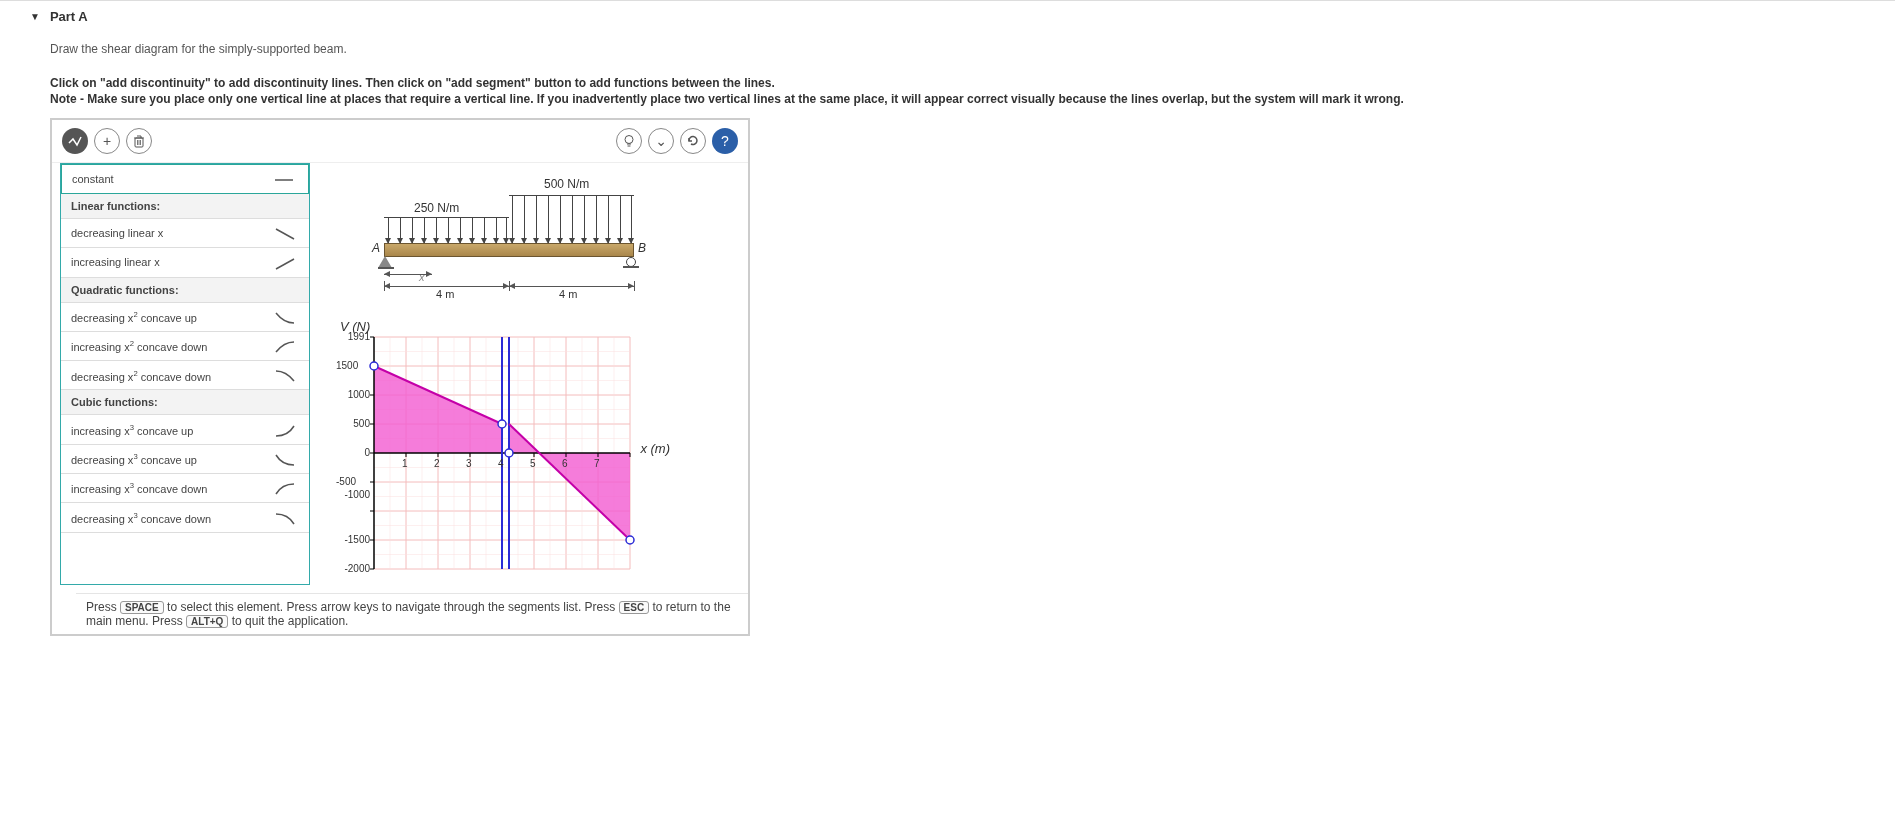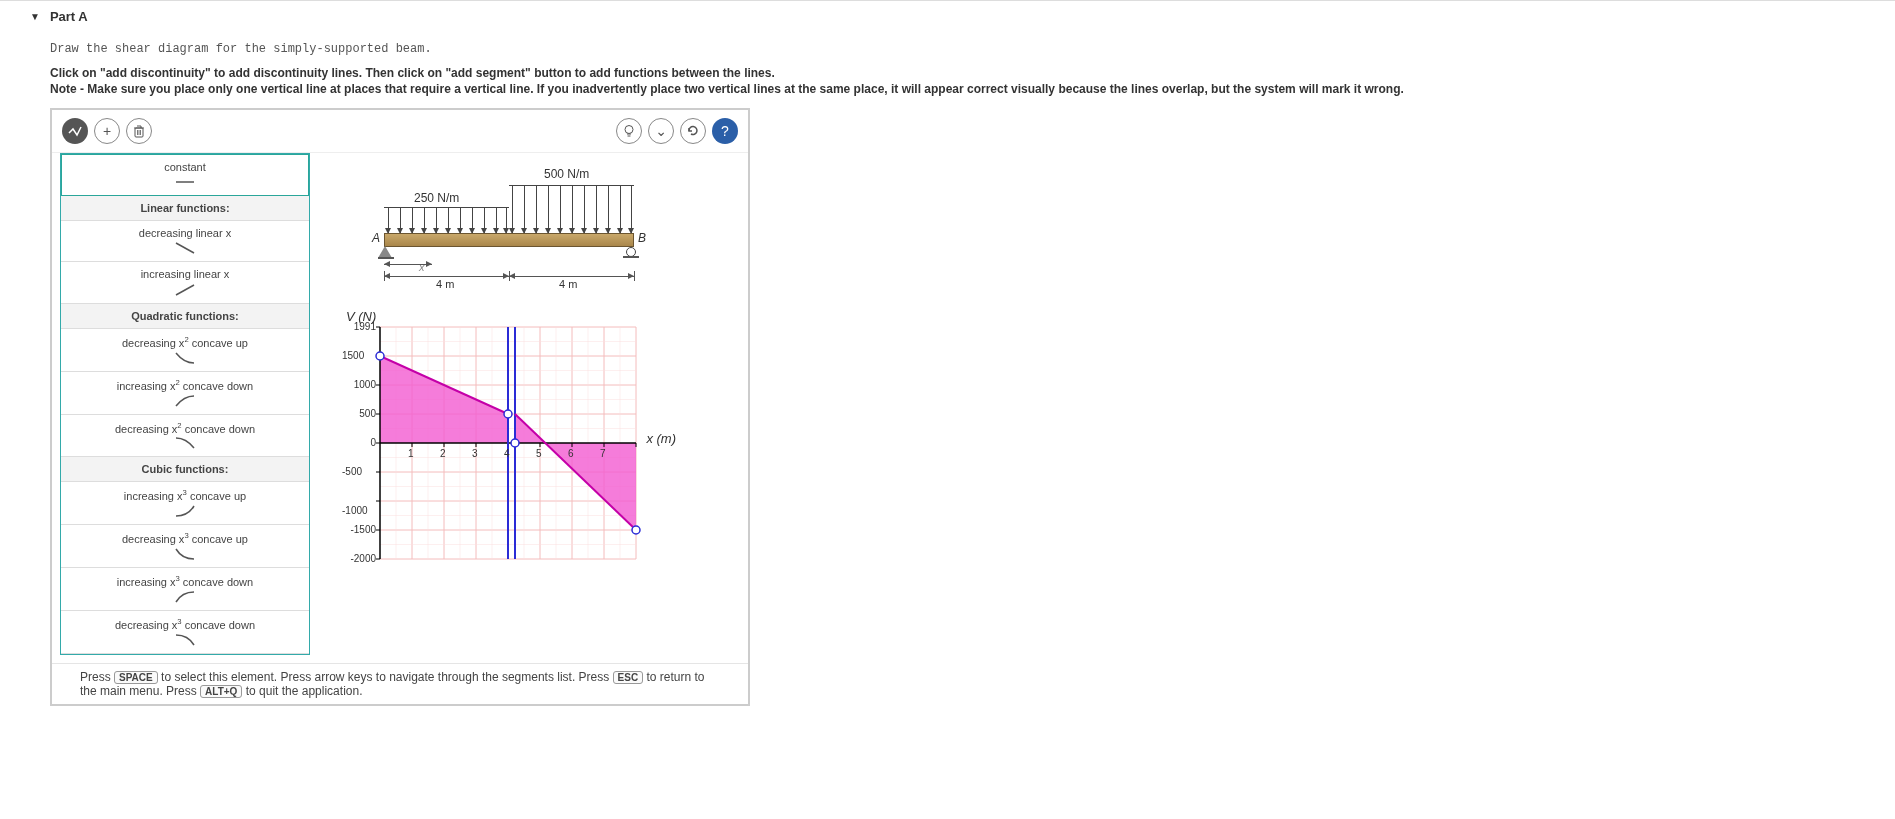--- a/index.html
+++ b/index.html
@@ -1,41 +1,41 @@
 <!DOCTYPE html>
 <html><head>
 <meta charset="utf-8">
 <style>
   * { box-sizing: border-box; margin: 0; padding: 0; font-family: Arial, Helvetica, sans-serif; }
   body { background: #fff; font-size: 12px; color: #333; padding: 0; }
   .outer { border-top: 1px solid #ddd; }
   .part-header { display: flex; align-items: center; padding: 8px 20px 8px 30px; font-weight: bold; color: #333; font-size: 13px; }
   .part-header .tri { margin-right: 10px; color: #333; font-size: 10px; }
   .content { padding: 10px 40px 10px 50px; }
-  .prompt { color: #555; font-size: 12px; margin-bottom: 10px; font-family: Liberation Mono, monospace; }
+  .prompt { color: #555; font-size: 12px; margin-bottom: 20px; }
   .instr { color: #333; font-size: 12px; margin-bottom: 2px; }
   .instr b { font-weight: bold; }
   .widget { border: 2px solid #ccc; width: 700px; margin-top: 12px; background: #fff; position: relative; }
   .toolbar { background: #fff; padding: 8px 10px; display: flex; align-items: center; gap: 6px; border-bottom: 1px solid #eee; }
   .tbtn { width: 26px; height: 26px; border-radius: 50%; display: flex; align-items: center; justify-content: center; cursor: pointer; font-size: 14px; }
   .tbtn.dark { background: #555; color: #fff; }
   .tbtn.light { background: #fff; color: #555; border: 1px solid #888; }
   .tbtn.blue { background: #2b5fa8; color: #fff; }
   .spacer { flex: 1; }
   .workarea { display: flex; }
   .menu { width: 250px; border: 1px solid #3aa; background: #fff; margin: 0 8px 8px 8px; position: relative; }
-  .menu-item { display: flex; align-items: center; justify-content: space-between; padding: 6px 10px; border-bottom: 1px solid #ddd; font-size: 11px; color: #444; cursor: pointer; flex-direction: column; }
+  .menu-item { display: flex; align-items: center; justify-content: space-between; padding: 6px 10px; border-bottom: 1px solid #ddd; font-size: 11px; color: #444; cursor: pointer; }
   .menu-item.active { border: 1px solid #2aa69a; background: #fff; }
   .menu-item.header { background: #f3f3f3; font-weight: bold; cursor: default; }
   .menu-item .glyph { width: 28px; text-align: center; color: #555; font-size: 14px; }
   .menu-item .glyph svg { vertical-align: middle; }
   .canvas { flex: 1; padding: 4px 10px 10px 6px; }
   .beam-fig { width: 300px; height: 140px; position: relative; margin: 6px 0 10px 30px; font-family: 'Times New Roman', serif; }
-  .graph { width: 330px; height: 260px; position: relative; margin-left: 16px; font-family: 'Times New Roman', serif; }
-  .hint { padding: 6px 28px; font-size: 12px; color: #444; border-top: 1px solid #e5e5e5; }
+  .graph { width: 330px; height: 260px; position: relative; margin-left: 10px; font-family: 'Times New Roman', serif; }
+  .hint { padding: 6px 10px; font-size: 12px; color: #444; border-top: 1px solid #e5e5e5; margin-left: 24px; }
   .key { border: 1px solid #999; border-radius: 3px; padding: 0 4px; font-size: 10px; background: #fafafa; font-weight: bold; }
   sup { font-size: 0.7em; }
   .beam-bar { position:absolute; left:30px; top:70px; width:250px; height:14px; background: linear-gradient(#c9a86a,#a9864a); border:1px solid #6b5530; }
   .sup-left { position:absolute; left:24px; top:83px; width:16px; height:14px; }
   .sup-right { position:absolute; left:272px; top:84px; }
   .tri-sup { width:0; height:0; border-left:7px solid transparent; border-right:7px solid transparent; border-bottom:12px solid #888; }
   .circle-sup { width:10px; height:10px; border:1px solid #444; border-radius:50%; background:#fff; }
   .arrow-down { width:1px; background:#444; position:absolute; }
   .arrow-down::after { content:''; position:absolute; bottom:-1px; left:-3px; width:0;height:0; border-left:3.5px solid transparent; border-right:3.5px solid transparent; border-top:6px solid #444; }
   .dim-line { position:absolute; border-top:1px solid #555; }
@@ -314,21 +314,21 @@
               <circle cx="175" cy="130" r="4" fill="#fff" stroke="#2b2bd6" stroke-width="1.5"></circle>
               <circle cx="296" cy="217" r="4" fill="#fff" stroke="#2b2bd6" stroke-width="1.5"></circle>
             </svg>
             
             <div style="position:absolute; left:2px; top:8px; width:34px; text-align:right; font-size:10px;">1991</div>
             <div style="position:absolute; left:2px; top:37px; width:34px; text-align:left; font-size:10px;">1500</div>
             <div style="position:absolute; left:2px; top:66px; width:34px; text-align:right; font-size:10px;">1000</div>
             <div style="position:absolute; left:2px; top:95px; width:34px; text-align:right; font-size:10px;">500</div>
             <div style="position:absolute; left:2px; top:124px; width:34px; text-align:right; font-size:10px;">0</div>
             <div style="position:absolute; left:2px; top:153px; width:34px; text-align:left; font-size:10px;">-500</div>
-            <div style="position:absolute; left:2px; top:192px; width:34px; text-align:left; font-size:10px;">-1000</div>
+            <div style="position:absolute; left:2px; top:166px; width:34px; text-align:right; font-size:10px;">-1000</div>
             <div style="position:absolute; left:2px; top:211px; width:34px; text-align:right; font-size:10px;">-1500</div>
             <div style="position:absolute; left:2px; top:240px; width:34px; text-align:right; font-size:10px;">-2000</div>
             
             <div style="position:absolute; left:68px; top:135px; font-size:10px;">1</div>
             <div style="position:absolute; left:100px; top:135px; font-size:10px;">2</div>
             <div style="position:absolute; left:132px; top:135px; font-size:10px;">3</div>
             <div style="position:absolute; left:164px; top:135px; font-size:10px;">4</div>
             <div style="position:absolute; left:196px; top:135px; font-size:10px;">5</div>
             <div style="position:absolute; left:228px; top:135px; font-size:10px;">6</div>
             <div style="position:absolute; left:260px; top:135px; font-size:10px;">7</div>

